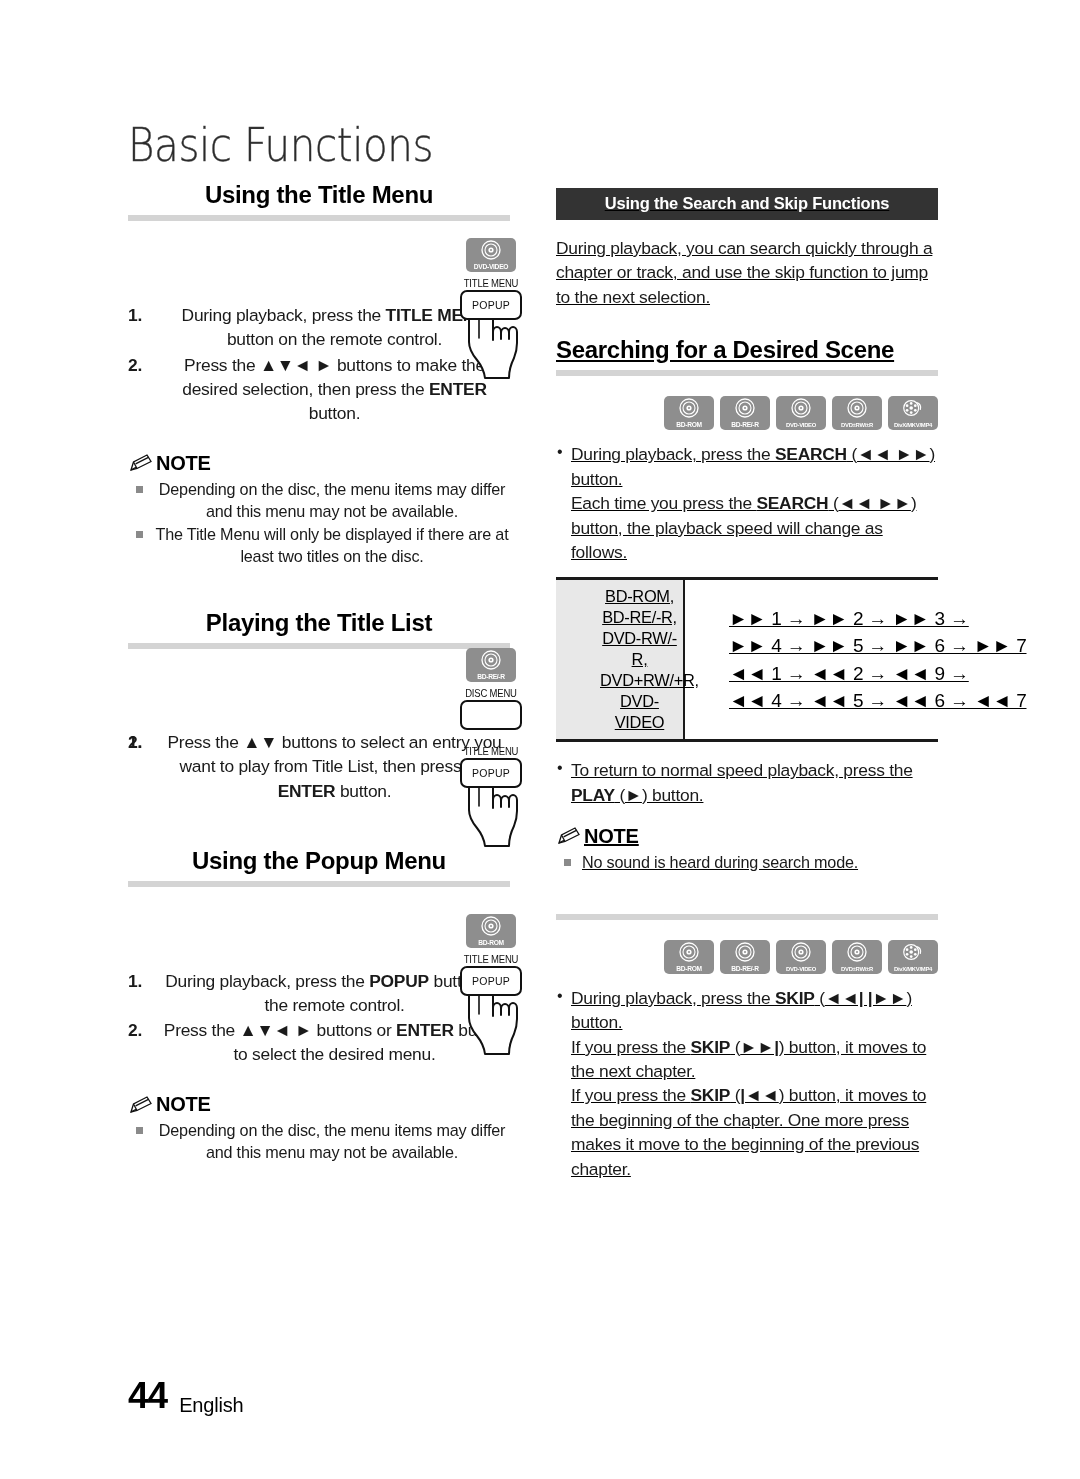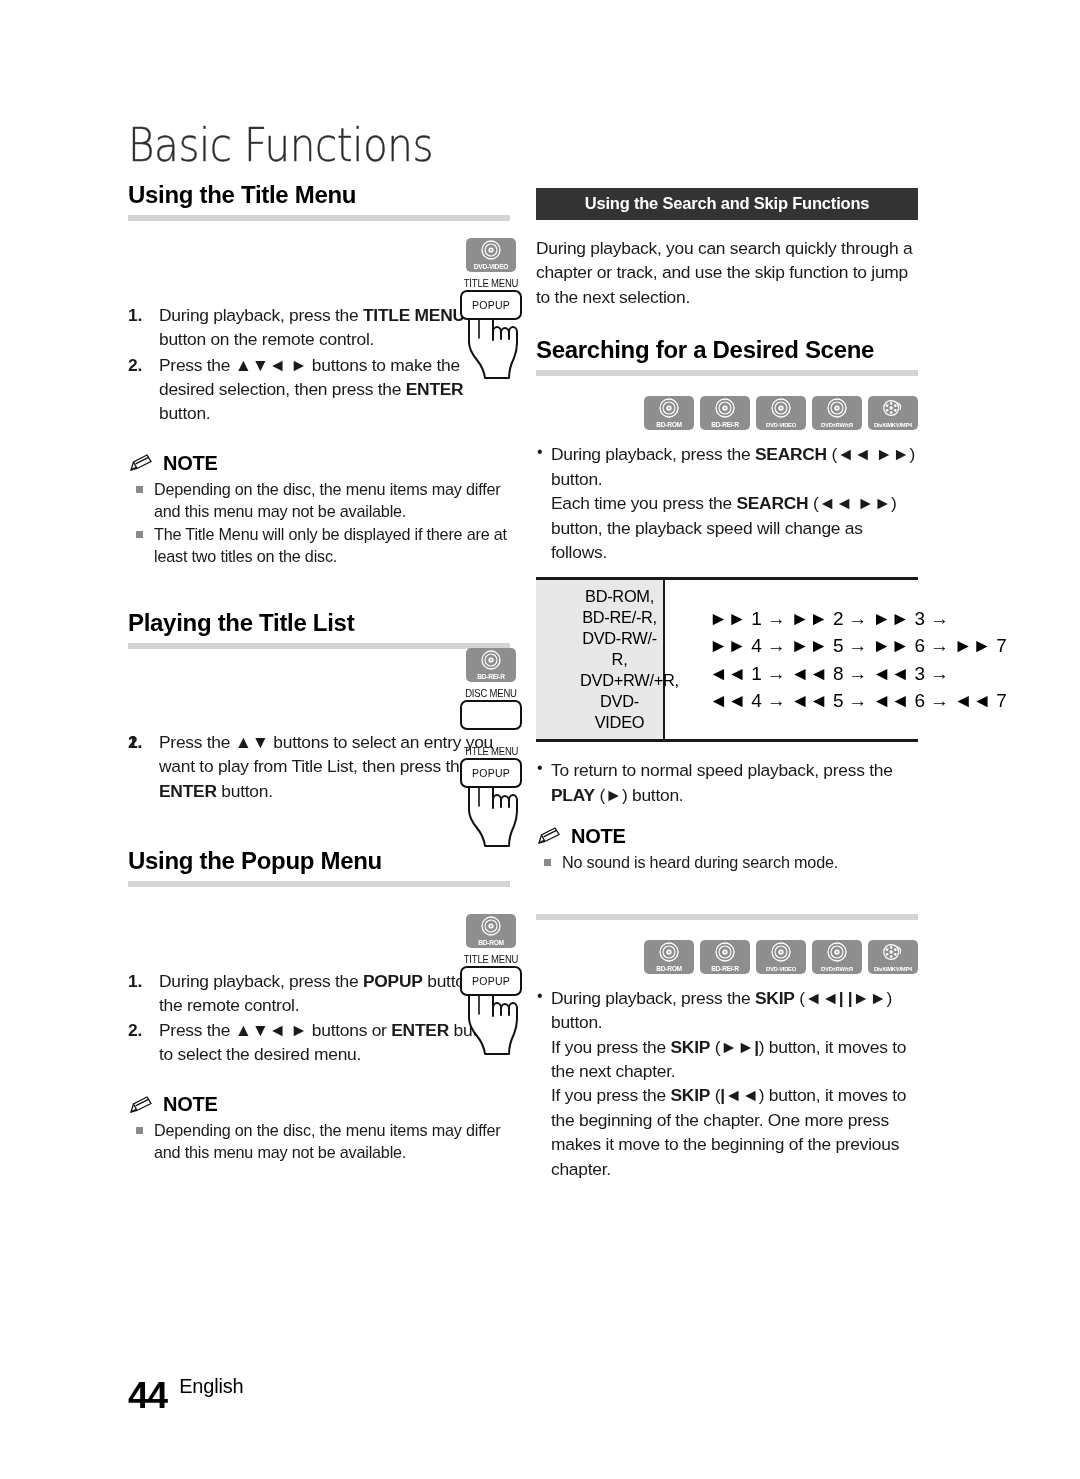--- a/index.html
+++ b/index.html
@@ -24,22 +24,22 @@
     font-weight: 300;
     letter-spacing: -0.5px;
     color: #2a2a2a;
     -webkit-text-stroke: 0.4px #4a4a4a;
     transform: scaleX(0.92) scaleY(1.04);
     transform-origin: left top;
     white-space: nowrap;
   }
 
   
-  .col-left  { position: absolute; left: 128px; top: 182px; width: 382px; }
-  .col-right { position: absolute; left: 536px; top: 188px; width: 382px; }
+  .col-left  { position: absolute; left: 128px; top: 182px; width: 382px; text-align: center; }
+  .col-right { position: absolute; left: 556px; top: 188px; width: 382px; text-decoration: underline; }
 
   
   h2.sect {
     font-size: 24px;
     font-weight: bold;
     margin: 0;
     padding: 0 0 7px 0;
     letter-spacing: -0.3px;
     line-height: 1.1;
   }
@@ -95,21 +95,21 @@
   }
   ul.dots > li::before {
     content: "\2022";
     position: absolute; left: 1px; top: -1px;
     font-size: 16px;
   }
 
   
   .note-head {
     display: flex; align-items: center;
-    gap: 9px;
+    gap: 2px;
     font-size: 20px;
     font-weight: bold;
     letter-spacing: -0.2px;
   }
   .pencil { width: 26px; height: 20px; flex: none; }
   ul.note-list { margin: 3px 0 0 0; padding: 0; list-style: none; }
   ul.note-list > li {
     position: relative;
     padding-left: 26px;
     font-size: 16.2px;
@@ -205,21 +205,21 @@
     border-right: none;
   }
   table.speed tr:first-child td { border-top: 3px solid #1a1a1a; padding-left: 44px; }
   table.speed tr:last-child td { border-bottom: 3px solid #1a1a1a; }
   .seq { white-space: nowrap; }
 
   
   .footer {
     position: absolute;
     left: 128px; bottom: 62px;
-    display: flex; align-items: flex-start; gap: 12px;
+    display: flex; align-items: flex-end; gap: 12px;
   }
   .footer .pg {
     font-size: 37px; font-weight: bold; letter-spacing: -1px;
   }
   .footer .lang { font-size: 20px; letter-spacing: -0.2px; }
 </style>
 </head>
 <body>
 
 <div class="page">
@@ -483,21 +483,21 @@
         <td class="disc-col">
           <div>BD-ROM,</div>
           <div>BD-RE/-R,</div>
           <div>DVD-RW/-R,</div>
           <div>DVD+RW/+R,</div>
           <div>DVD-VIDEO</div>
         </td>
         <td class="seq-col">
           <div class="seq">►► 1 → ►► 2 → ►► 3 →</div>
           <div class="seq">►► 4 → ►► 5 → ►► 6 → ►► 7</div>
-          <div class="seq">◄◄ 1 → ◄◄ 8 → ◄◄ 3 →</div>
+          <div class="seq">◄◄ 1 → ◄◄ 2 → ◄◄ 9 →</div>
           <div class="seq">◄◄ 4 → ◄◄ 5 → ◄◄ 6 → ◄◄ 7</div>
         </td>
       </tr>
     </tbody>
       </table>
 
     <div style="height:16px"></div>
 
     <ul class="dots">
       <li>To return to normal speed playback, press the <b>PLAY</b> (<b>►</b>) button.</li>

